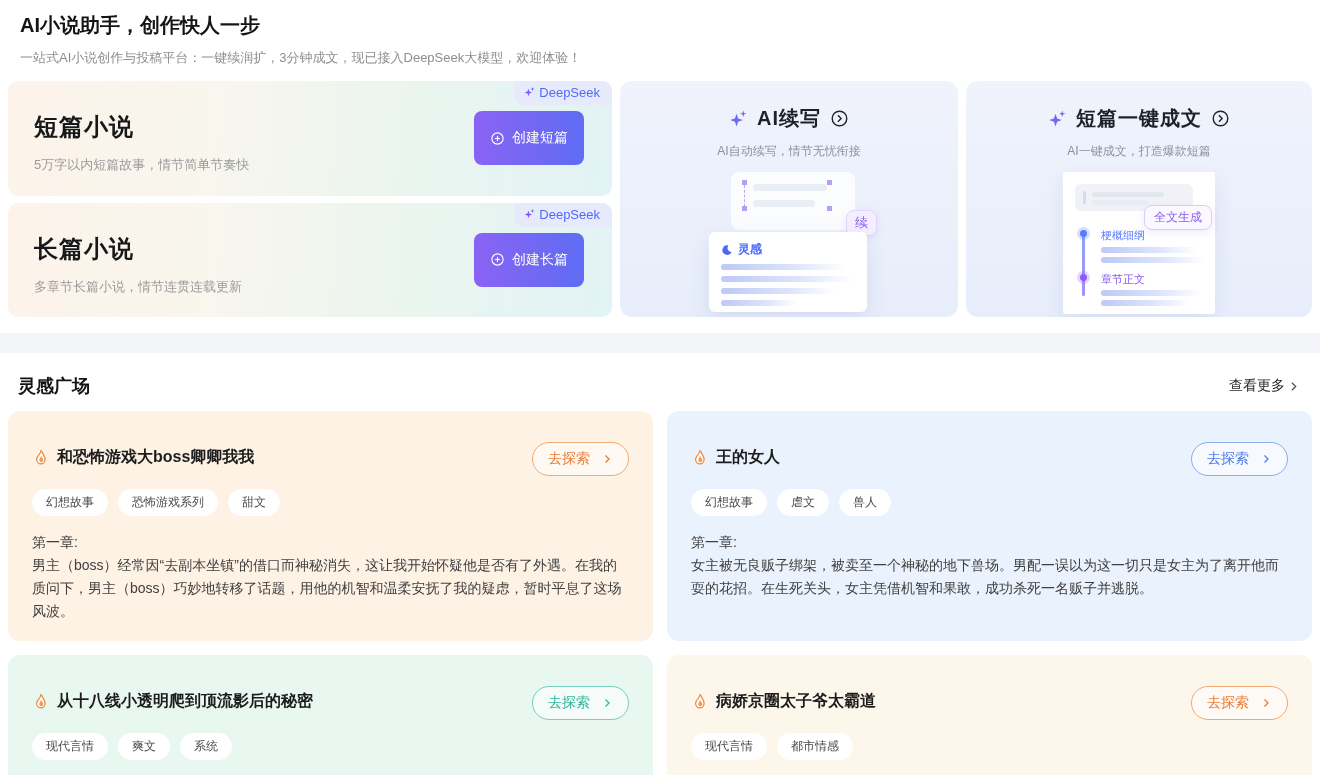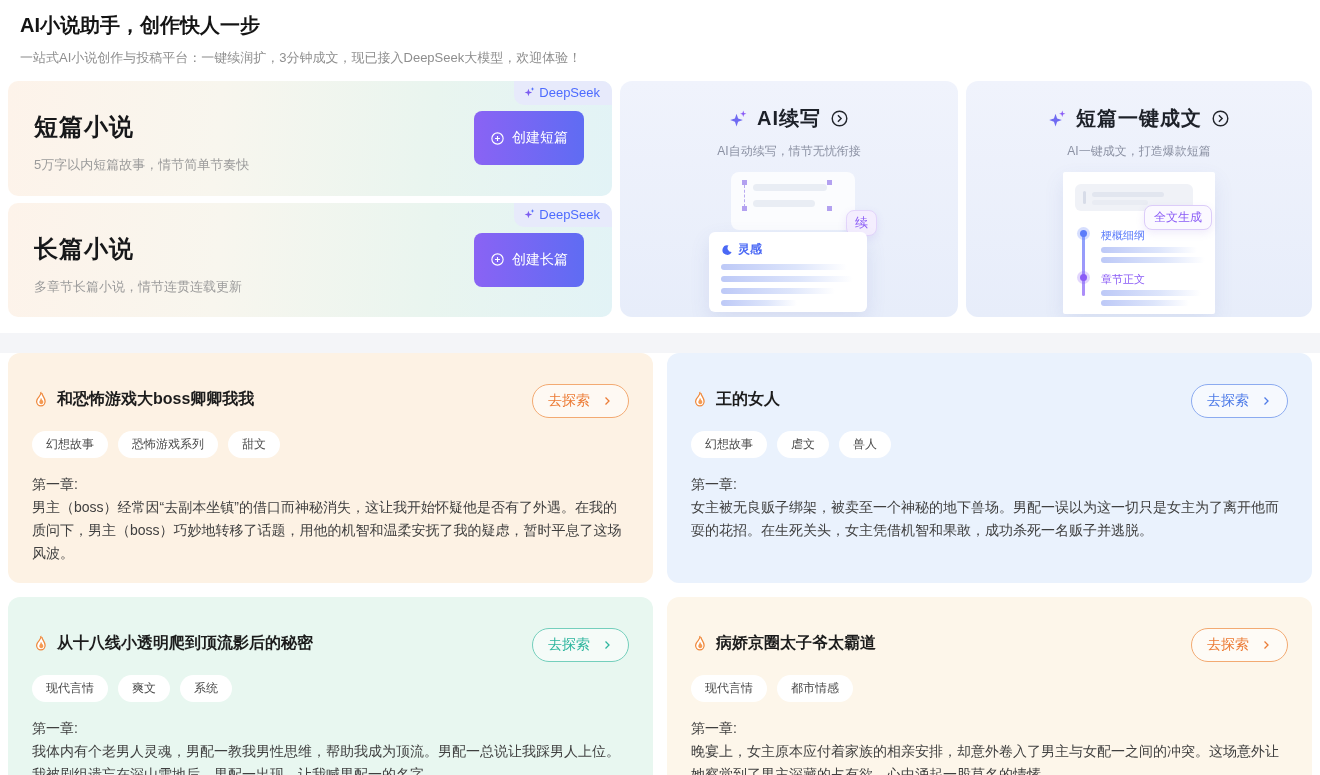--- a/index.html
+++ b/index.html
@@ -217,20 +217,29 @@
           </span>
         <span class="tl-label tl2">章节正文</span>
         <span class="tbar tb3"></span>
         <span class="tbar tb4"></span>
       </div>
     </div>
   </div>
 
   <div class="band"></div>
 
+  <div class="sec-head">
+    <h2>灵感广场</h2>
+    <span class="more">
+      <span>查看更多</span>
+      <svg width="13" height="13" viewBox="0 0 24 24" fill="none" stroke="#555" stroke-width="2.4">
+          <path d="M9 5l7 7-7 7"></path>
+        </svg>
+    </span>
+  </div>
 
   <div class="grid">
 
     <div class="insp-card" style="background: rgb(253, 242, 228); --accent: #ec7c36; --accent-border: #f3aa72;">
       <div class="ic-top">
         <div class="ic-title">
           <svg width="17" height="19" viewBox="0 0 24 26">
               <path fill="#fff" stroke="#ef8a3e" stroke-width="1.8" d="M12.6 2.2c.4 3-.9 5-2.5 6.7C8.4 10.7 6.5 12.5 6.5 15.5c0 3.7 2.7 6.6 6 6.6s6-2.9 6-6.7c0-4.7-3.7-6.7-4.6-11.4"></path>
               <path fill="#f59a52" d="M12.3 11.5c-.2 1.8-2 3-2 5.2 0 1.8 1.2 3.1 2.8 3.1 1.7 0 2.9-1.4 2.9-3.2 0-2.3-2.2-3.2-2.7-5.1-.2-.6-.9-.6-1 0z"></path>
             </svg>

